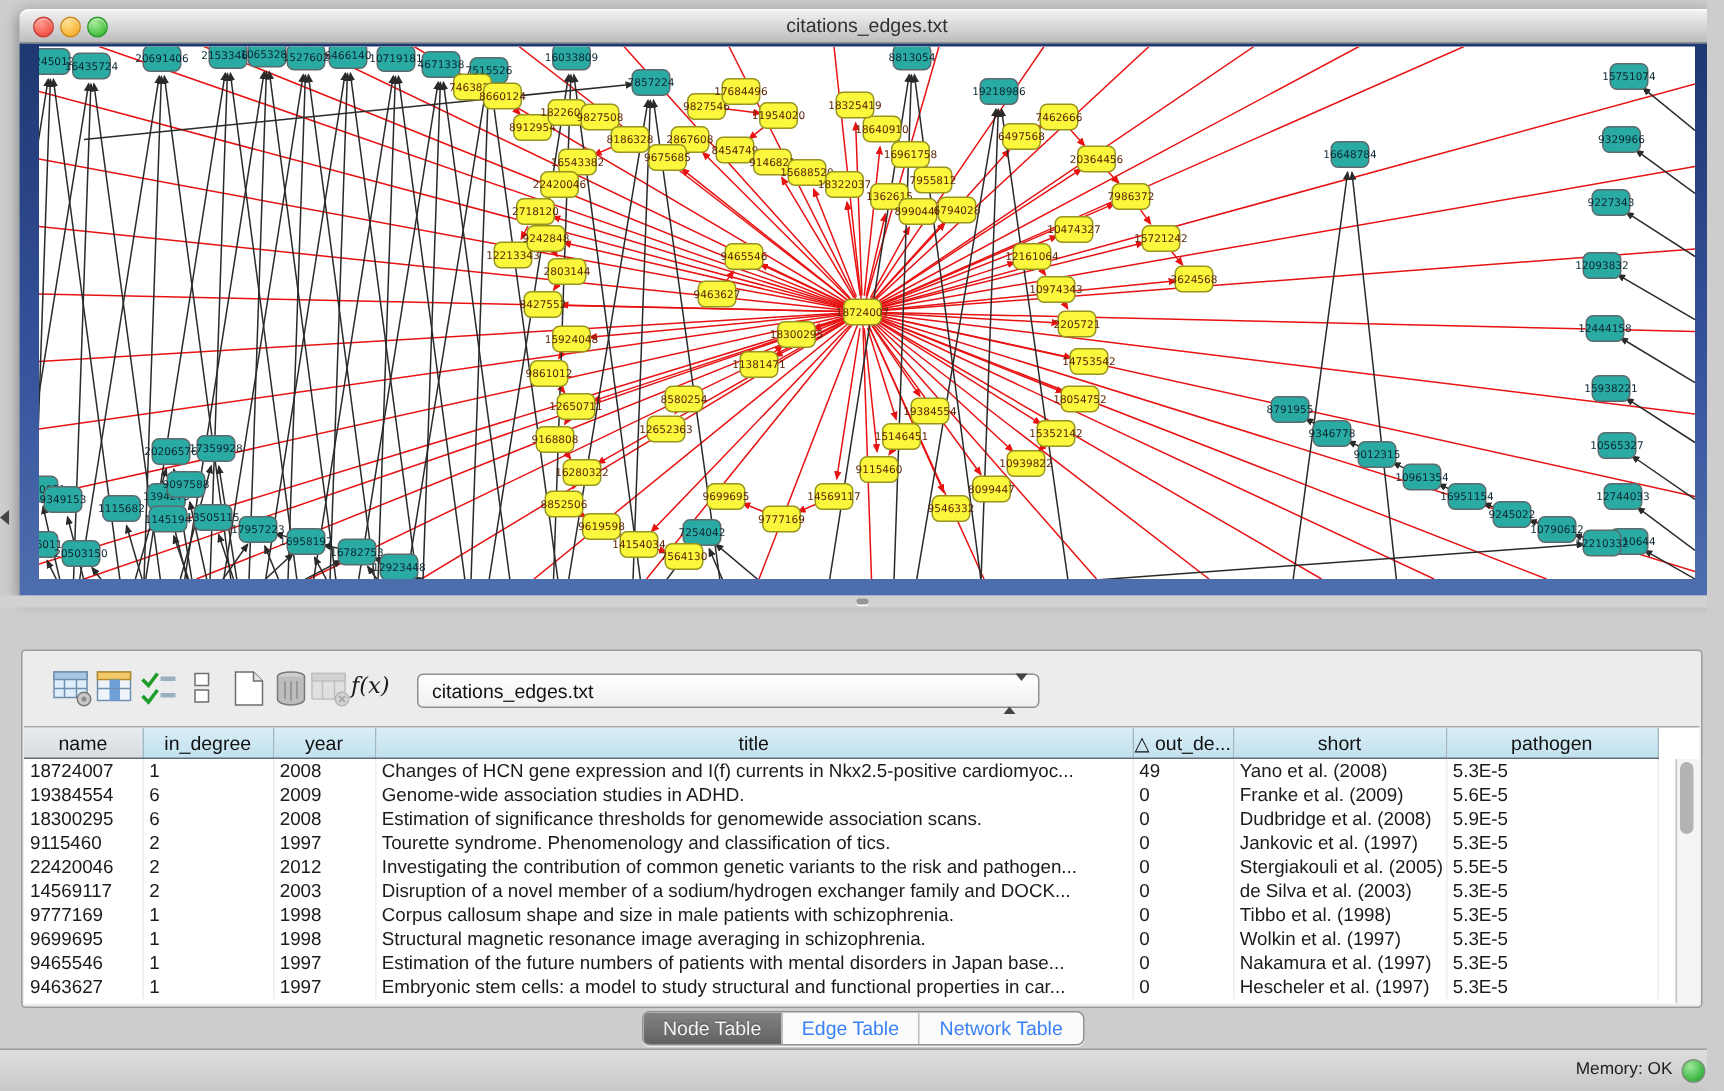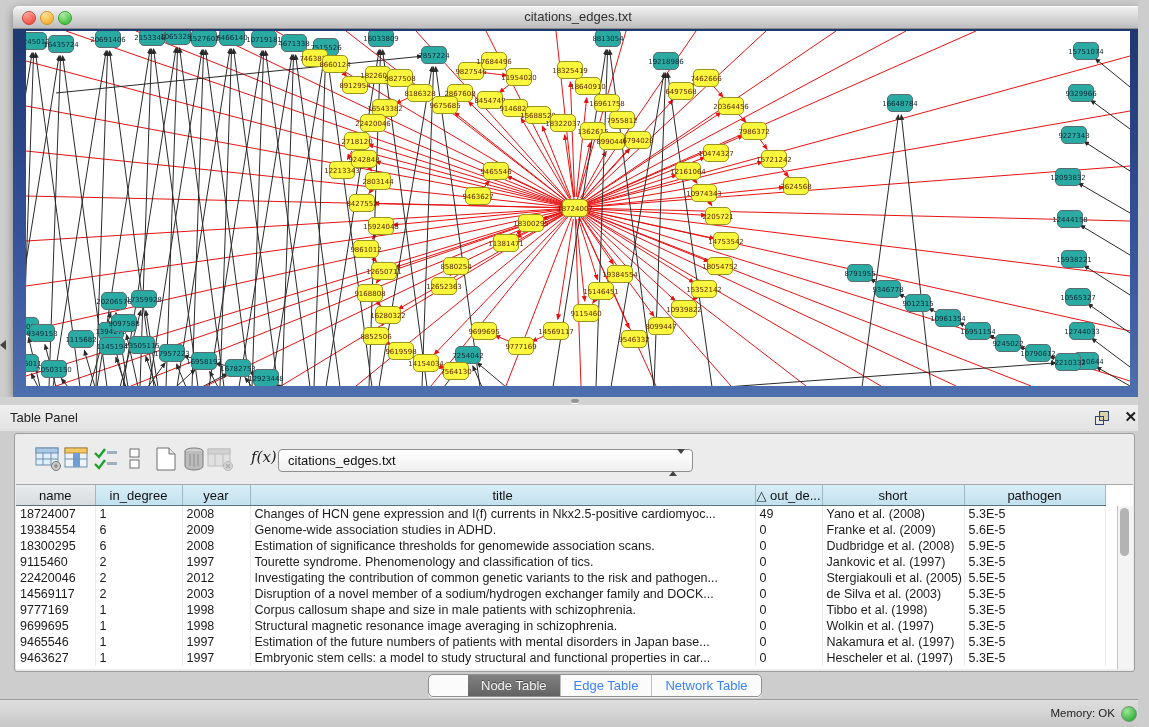--- a/index.html
+++ b/index.html
@@ -50,21 +50,21 @@
       background:linear-gradient(#d9eef7,#c2e1ee);border-right:1px solid #9fb9c4;border-bottom:1px solid #5f6f78;padding:0;overflow:hidden;white-space:nowrap;}
   table.grid th.namecol{background:linear-gradient(#e9ecee,#d8dcdf);margin-top:16px;}
   table.grid td{height:16px;font-size:12.5px;color:#1b1b1b;padding:0 4px;border-right:1px solid #ececec;
       overflow:hidden;white-space:nowrap;text-overflow:clip;}
   td.c{text-align:left;}
   .vscroll{position:absolute;right:0;top:21px;bottom:0;width:15px;background:#f4f4f4;border-left:1px solid #c4c4c4;}
   .vthumb{position:absolute;left:2px;top:2px;width:9px;height:48px;background:#b3b3b3;border-radius:5px;}
   
   .tabsrow{position:absolute;left:0;top:672px;width:1149px;height:27px;}
   .segctl{position:absolute;left:428px;top:2px;height:21px;display:flex;border:1px solid #8f8f8f;border-radius:5px;
-          overflow:hidden;background:#fbfbfb;box-shadow:0 1px 0 rgba(255,255,255,.7);padding-left:39px;}
+          overflow:hidden;background:#fbfbfb;box-shadow:0 1px 0 rgba(255,255,255,.7);}
   .seg{padding:0 13px;line-height:21px;font-size:13px;color:#3b82f6;border-right:1px solid #bdbdbd;}
   .seg:last-child{border-right:none;}
   .seg.sel{background:linear-gradient(#828282,#626262);color:#f4f4f4;text-shadow:0 -1px 0 #4a4a4a;}
   
   .statusbar{position:absolute;left:0;top:699px;width:1149px;height:28px;background:linear-gradient(#dedede,#c7c7c7);border-top:1px solid #9b9b9b;}
   .mem-label{position:absolute;right:34px;top:7px;font-size:11.5px;color:#222;}
   .mem-dot{position:absolute;right:12px;top:6px;width:14px;height:14px;border-radius:50%;
            background:radial-gradient(circle at 35% 30%,#9ee89a,#33b13a 75%);border:1px solid #7a937a;}
 </style>
 </head>
@@ -536,28 +536,20 @@
       </div>
     </div>
   </div>
 
   <div class="edge-arrow-left"></div>
 
   <div class="divider">
       <span class="grip"></span>
     </div>
 
-  <div class="panel-header">
-    <span class="panel-title">Table Panel</span>
-    <span class="float-ic">
-        <span class="b1"></span>
-        <span class="b2"></span>
-      </span>
-    <span class="close-ic">✕</span>
-  </div>
 
   <div class="panel-body">
     <div class="toolbar">
       <span class="tb-ic" style="left:20px">
         <svg width="28" height="26">
             <rect x="1" y="2" width="22" height="17" fill="#dfeefb" stroke="#6f8fae"></rect>
             <rect x="1" y="2" width="22" height="5" fill="#a8c8e8" stroke="#6f8fae"></rect>
             <line x1="8" y1="7" x2="8" y2="19" stroke="#6f8fae"></line>
             <line x1="16" y1="7" x2="16" y2="19" stroke="#6f8fae"></line>
             <line x1="1" y1="13" x2="23" y2="13" stroke="#6f8fae"></line>
@@ -605,21 +597,21 @@
       <span class="tb-ic" style="left:192px;opacity:.55">
         <svg width="28" height="26">
             <rect x="1" y="3" width="22" height="17" fill="#d8d8d8" stroke="#9a9a9a"></rect>
             <rect x="1" y="3" width="22" height="5" fill="#bdbdbd" stroke="#9a9a9a"></rect>
             <line x1="8" y1="8" x2="8" y2="20" stroke="#9a9a9a"></line>
             <line x1="16" y1="8" x2="16" y2="20" stroke="#9a9a9a"></line>
             <circle cx="21" cy="20" r="4.5" fill="#c2c2c2" stroke="#8a8a8a"></circle>
             <path d="M19 18 l4 4 m0 -4 l-4 4" stroke="#777" stroke-width="1.3"></path>
           </svg>
       </span>
-      <span class="fx" style="left:236px">f(x)</span>
+      <span class="fx" style="left:219px">f(x)</span>
       <div class="combo">
         <span class="combo-text">citations_edges.txt</span>
         <span class="combo-arrows"><span class="up"></span><span class="dn"></span></span>
       </div>
     </div>
     <div class="table-wrap">
       <table class="grid" id="attr-table">
           <colgroup>
             <col style="width: 79px;">
             <col style="width: 87px;">

